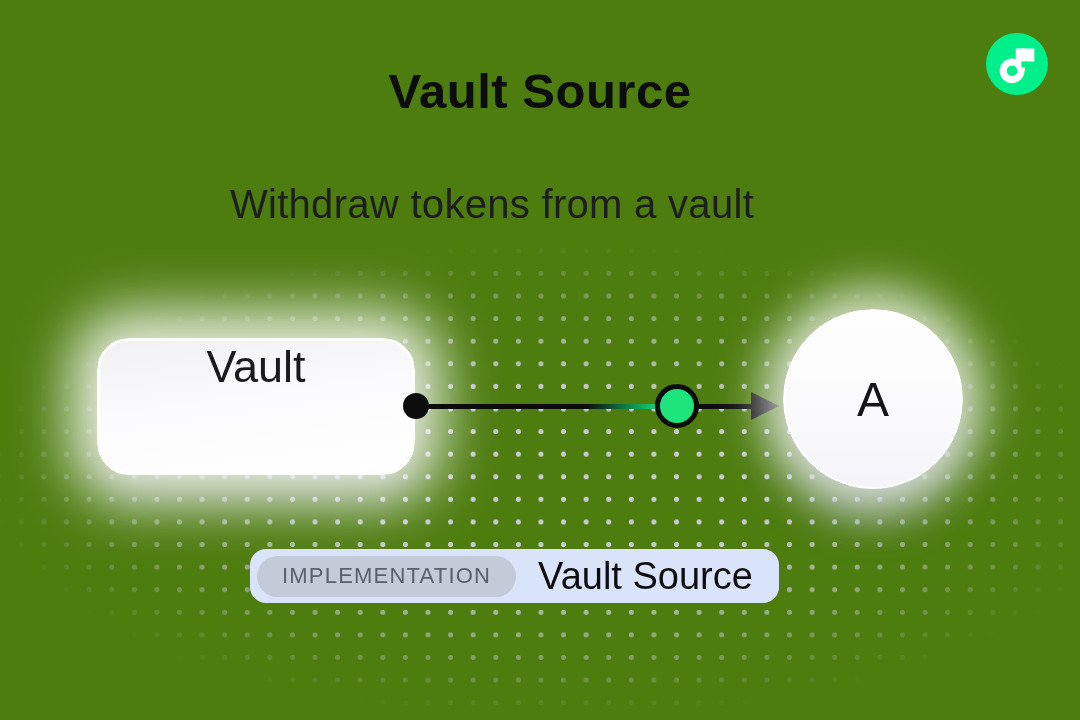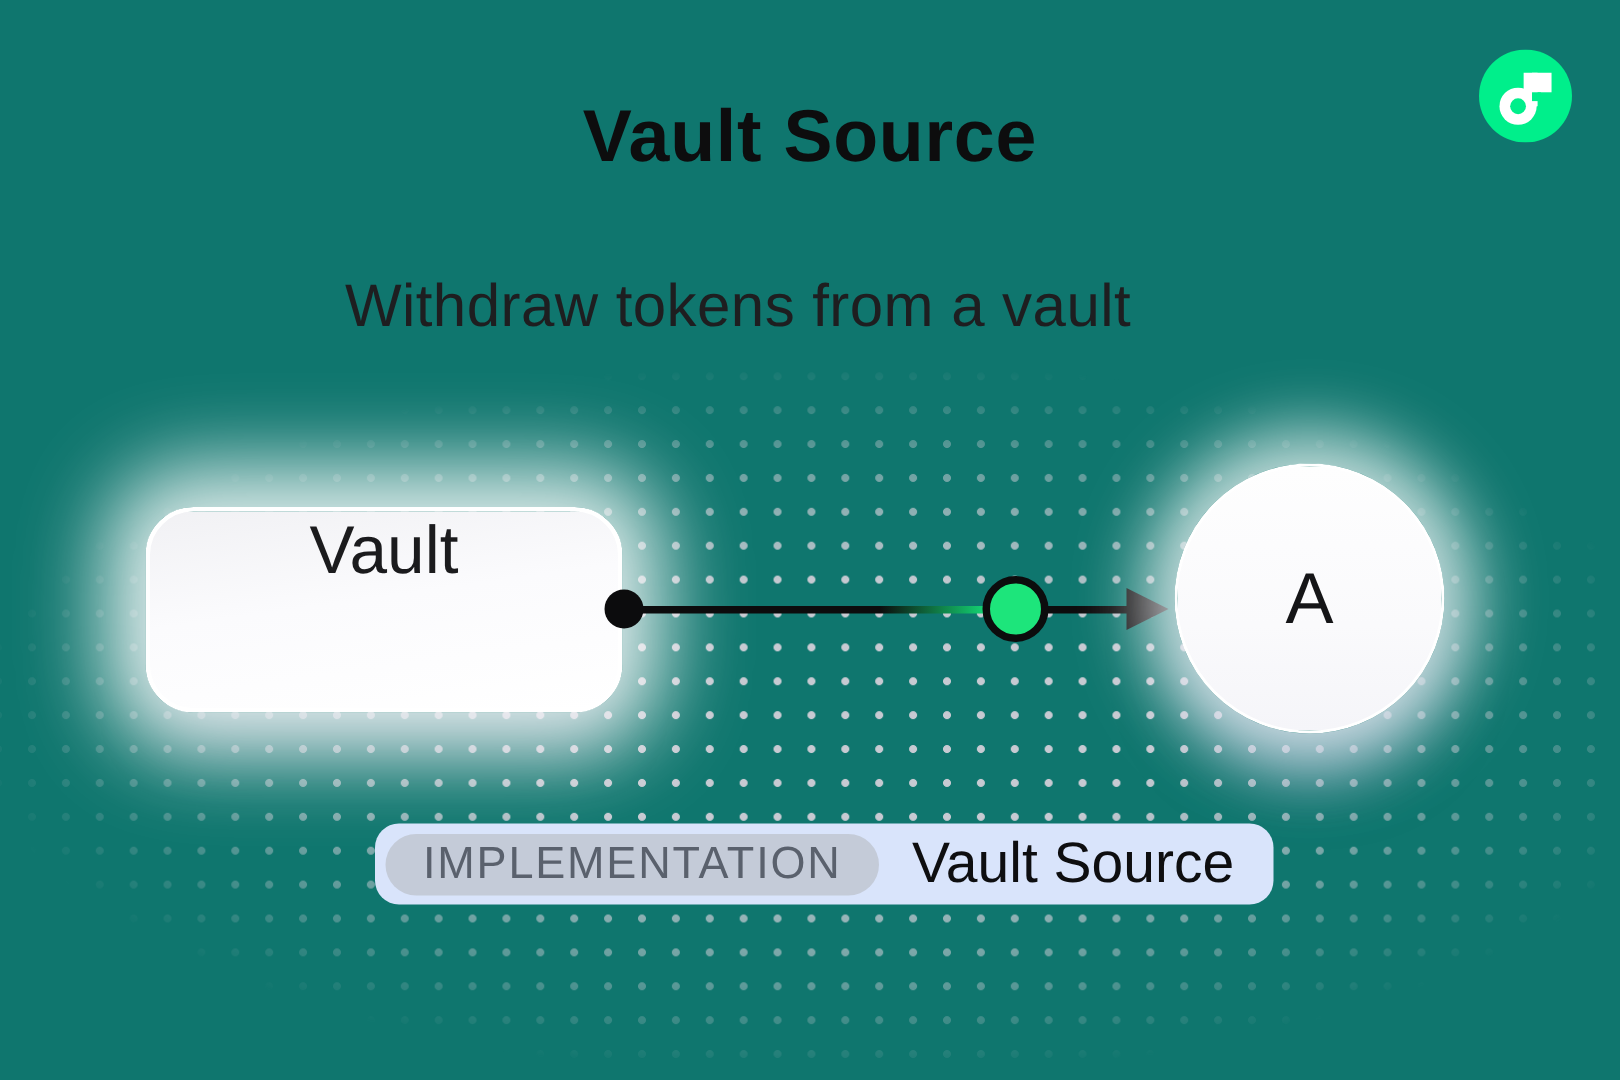--- a/index.html
+++ b/index.html
@@ -1,18 +1,18 @@
 <!DOCTYPE html>
 <html><head>
 <meta charset="utf-8">
 <style>
   html,body{margin:0;padding:0;background:#efeff0;}
   .canvas{
     position:relative;width:1080px;height:720px;overflow:hidden;
-    background:#0f766e;
+    background:#4d7c0f;
     font-family:"Liberation Sans","DejaVu Sans",sans-serif;
   }
   
   .dots{
     position:absolute;inset:0;
     background-image:radial-gradient(circle,#c7cad2 2.4px,rgba(199,202,210,0) 2.9px);
     background-size:22.6px 22.6px;
     background-position:10px -9px;
     -webkit-mask-image:radial-gradient(ellipse 580px 240px at 560px 480px,#000 38%,rgba(0,0,0,.55) 68%,transparent 100%);
     mask-image:radial-gradient(ellipse 580px 240px at 560px 480px,#000 38%,rgba(0,0,0,.55) 68%,transparent 100%);
@@ -67,21 +67,21 @@
   
   .impl-badge{
     position:absolute;left:250px;top:549px;height:54px;
     border-radius:16px;background:#d9e4fb;
     display:flex;align-items:center;gap:22px;
     padding:0 26px 0 7px;box-sizing:border-box;
   }
   .impl-tag{
     height:41px;border-radius:21px;background:#c4cbd8;
     display:flex;align-items:center;padding:0 25px;
-    font-size:30px;font-weight:500;letter-spacing:1.2px;color:#5a616d;
+    font-size:22px;font-weight:500;letter-spacing:1.2px;color:#5a616d;
   }
   .impl-label{font-size:38px;color:#0e0e10;white-space:nowrap;}
 </style>
 </head>
 <body>
 
 <div class="canvas">
 
   <div class="dots"></div>
 

